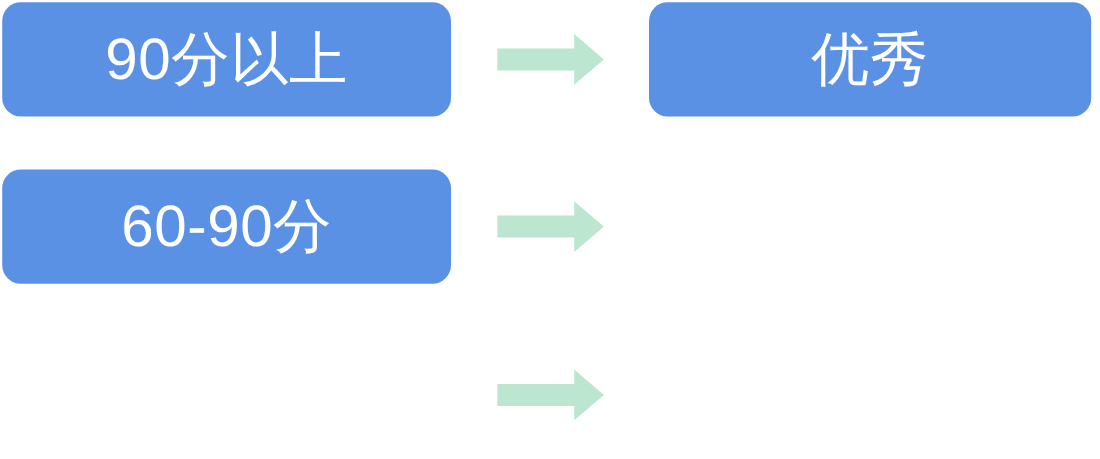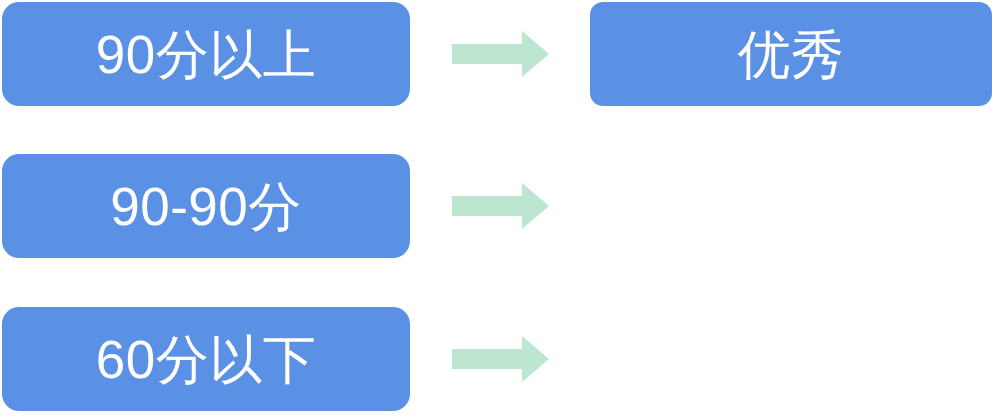--- a/index.html
+++ b/index.html
@@ -59,21 +59,20 @@
     left: 2px;
     top: 0;
     width: 408px;
   }
 
   .pill-target {
     position: absolute;
     left: 590px;
     top: 0;
     width: 402px;
-    border-radius: 13px;
   }
 
   .arrow-wrap {
     position: absolute;
     left: 452px;
     top: 0;
     width: 97px;
     height: 104px;
     display: flex;
     align-items: center;
@@ -97,32 +96,31 @@
     <div class="arrow-wrap">
       <svg class="arrow-svg" viewBox="0 0 97 46" aria-hidden="true">
         <polygon points="0,13 70,13 70,0 97,23 70,46 70,33 0,33" fill="#bce6cf"></polygon>
       </svg>
     </div>
 
     <div class="pill pill-target">优秀</div>
   </div>
 
   <div class="flow-row row-2">
-    <div class="pill pill-source">90-90分</div>
+    <div class="pill pill-source">60-90分</div>
 
     <div class="arrow-wrap">
       <svg class="arrow-svg" viewBox="0 0 97 46" aria-hidden="true">
         <polygon points="0,13 70,13 70,0 97,23 70,46 70,33 0,33" fill="#bce6cf"></polygon>
       </svg>
     </div>
 
   </div>
 
   <div class="flow-row row-3">
-    <div class="pill pill-source">60分以下</div>
 
     <div class="arrow-wrap">
       <svg class="arrow-svg" viewBox="0 0 97 46" aria-hidden="true">
         <polygon points="0,13 70,13 70,0 97,23 70,46 70,33 0,33" fill="#bce6cf"></polygon>
       </svg>
     </div>
 
   </div>
 
 </div>

